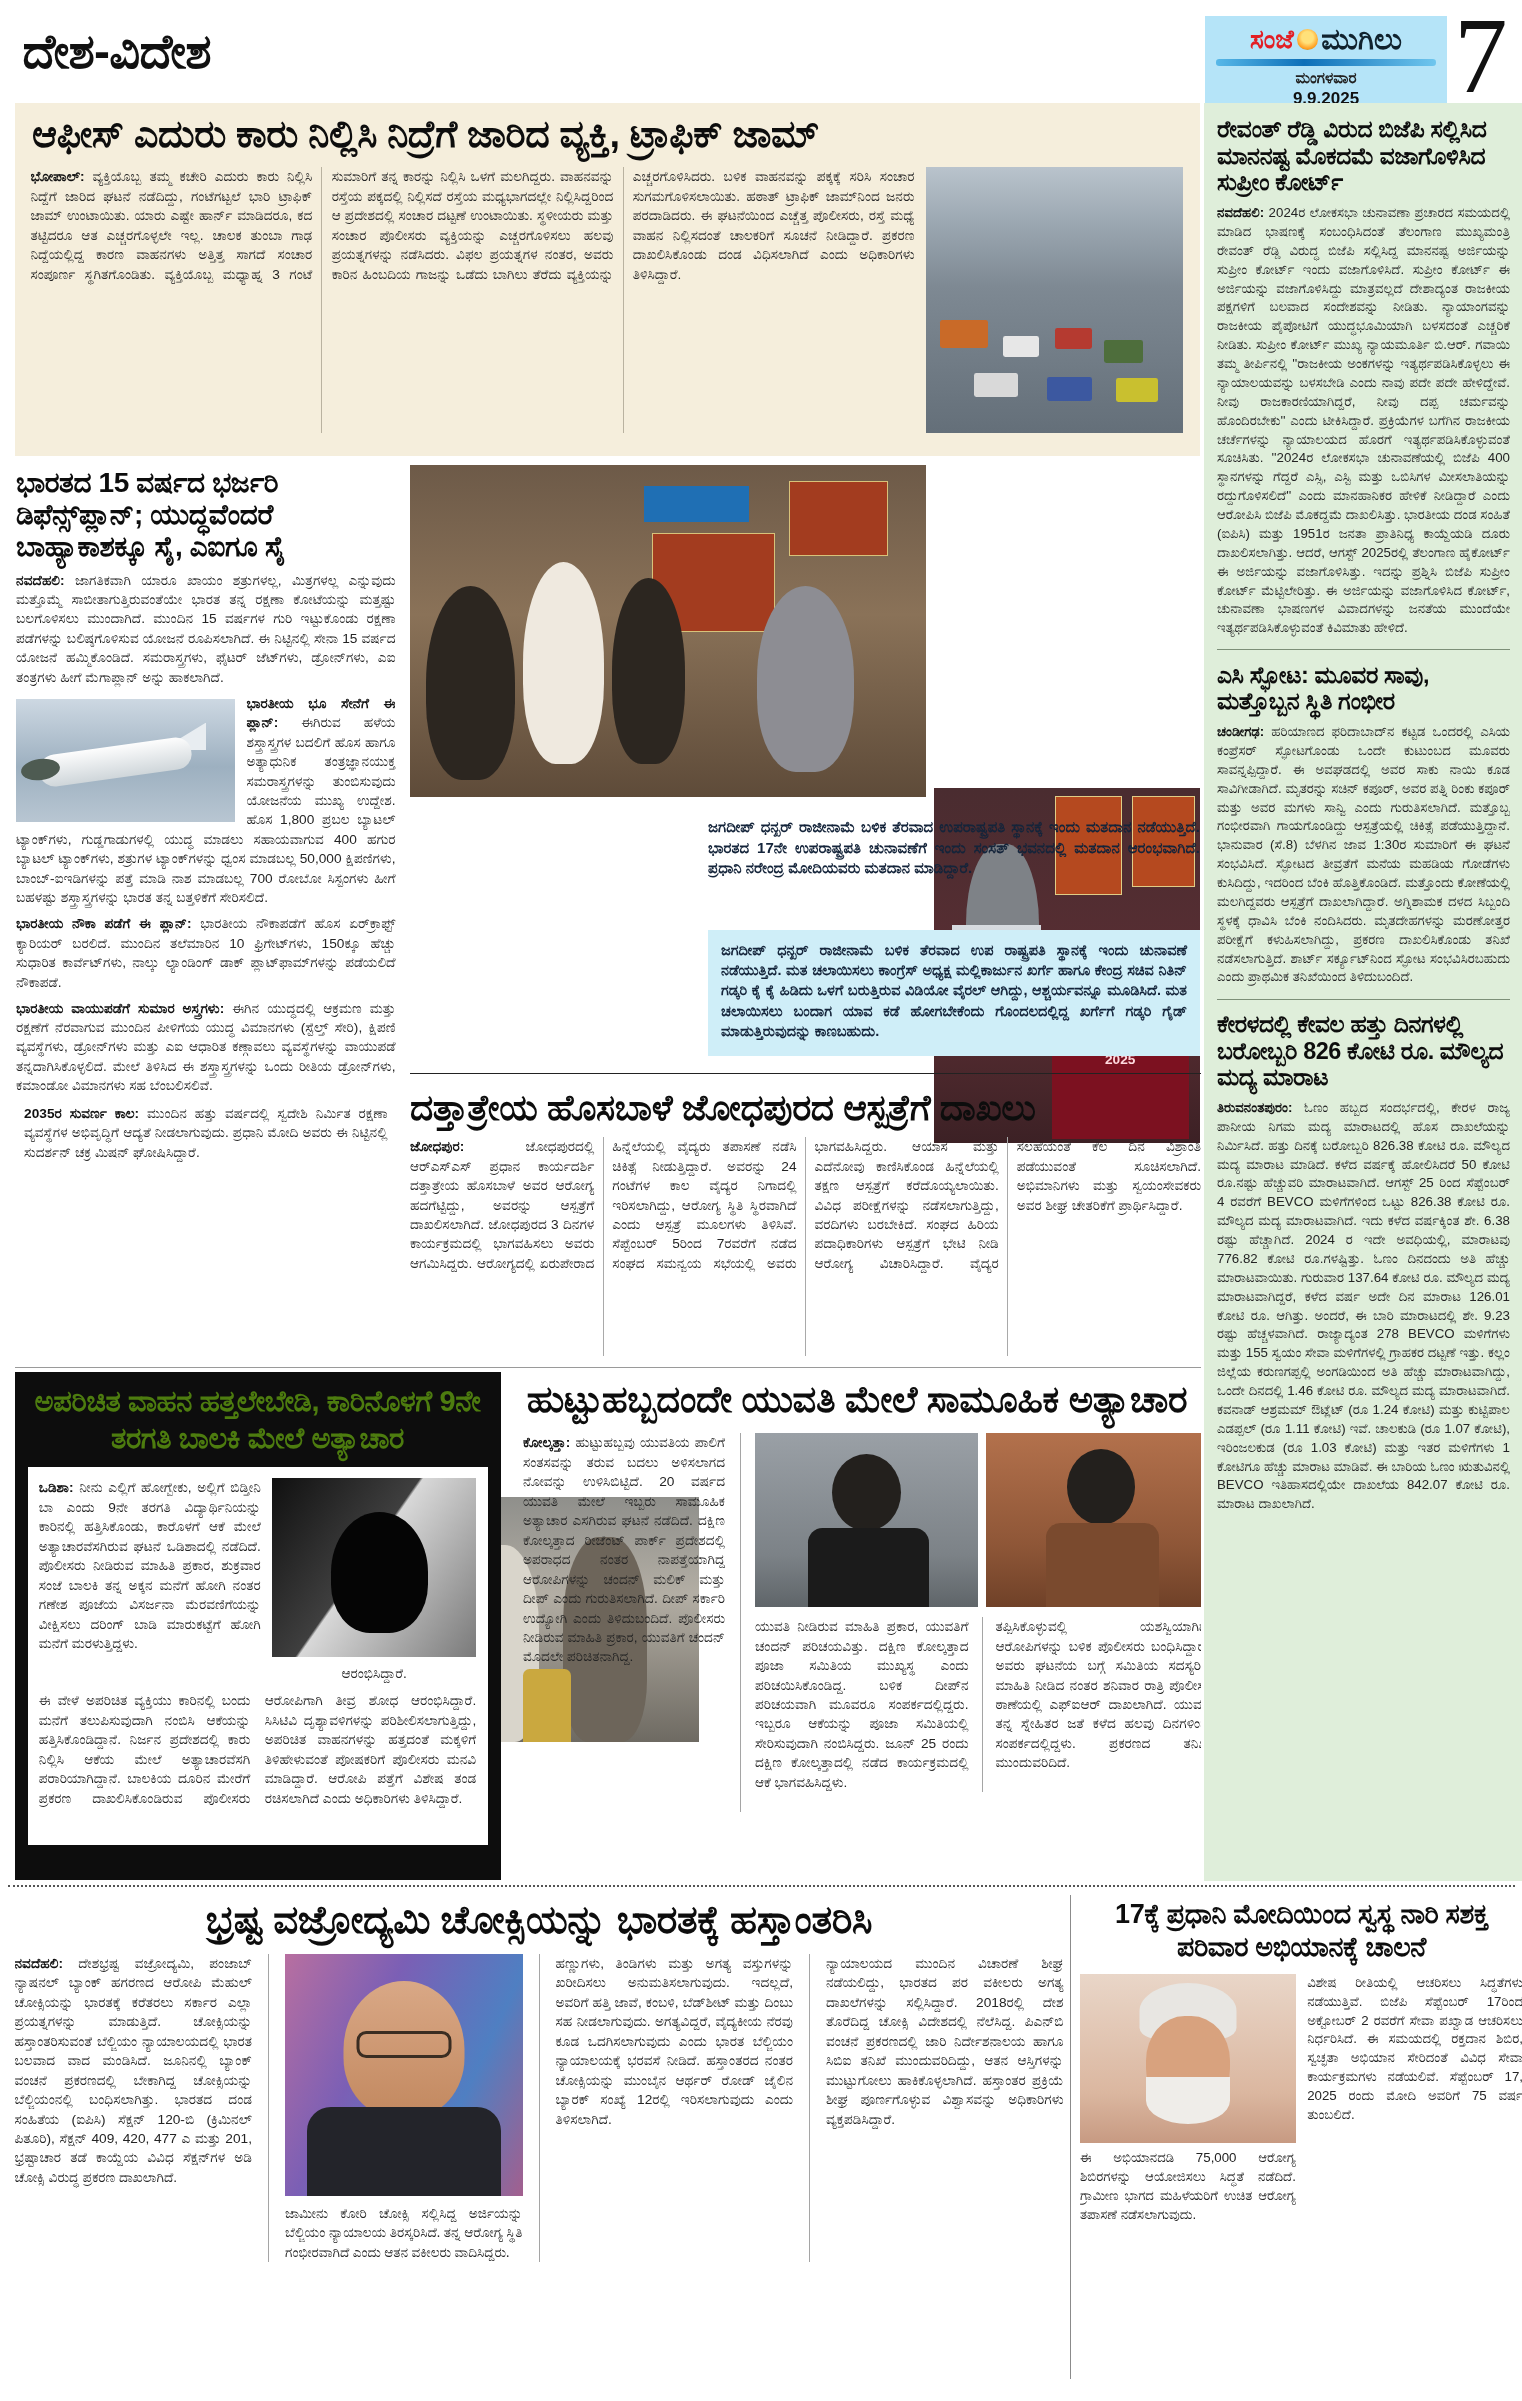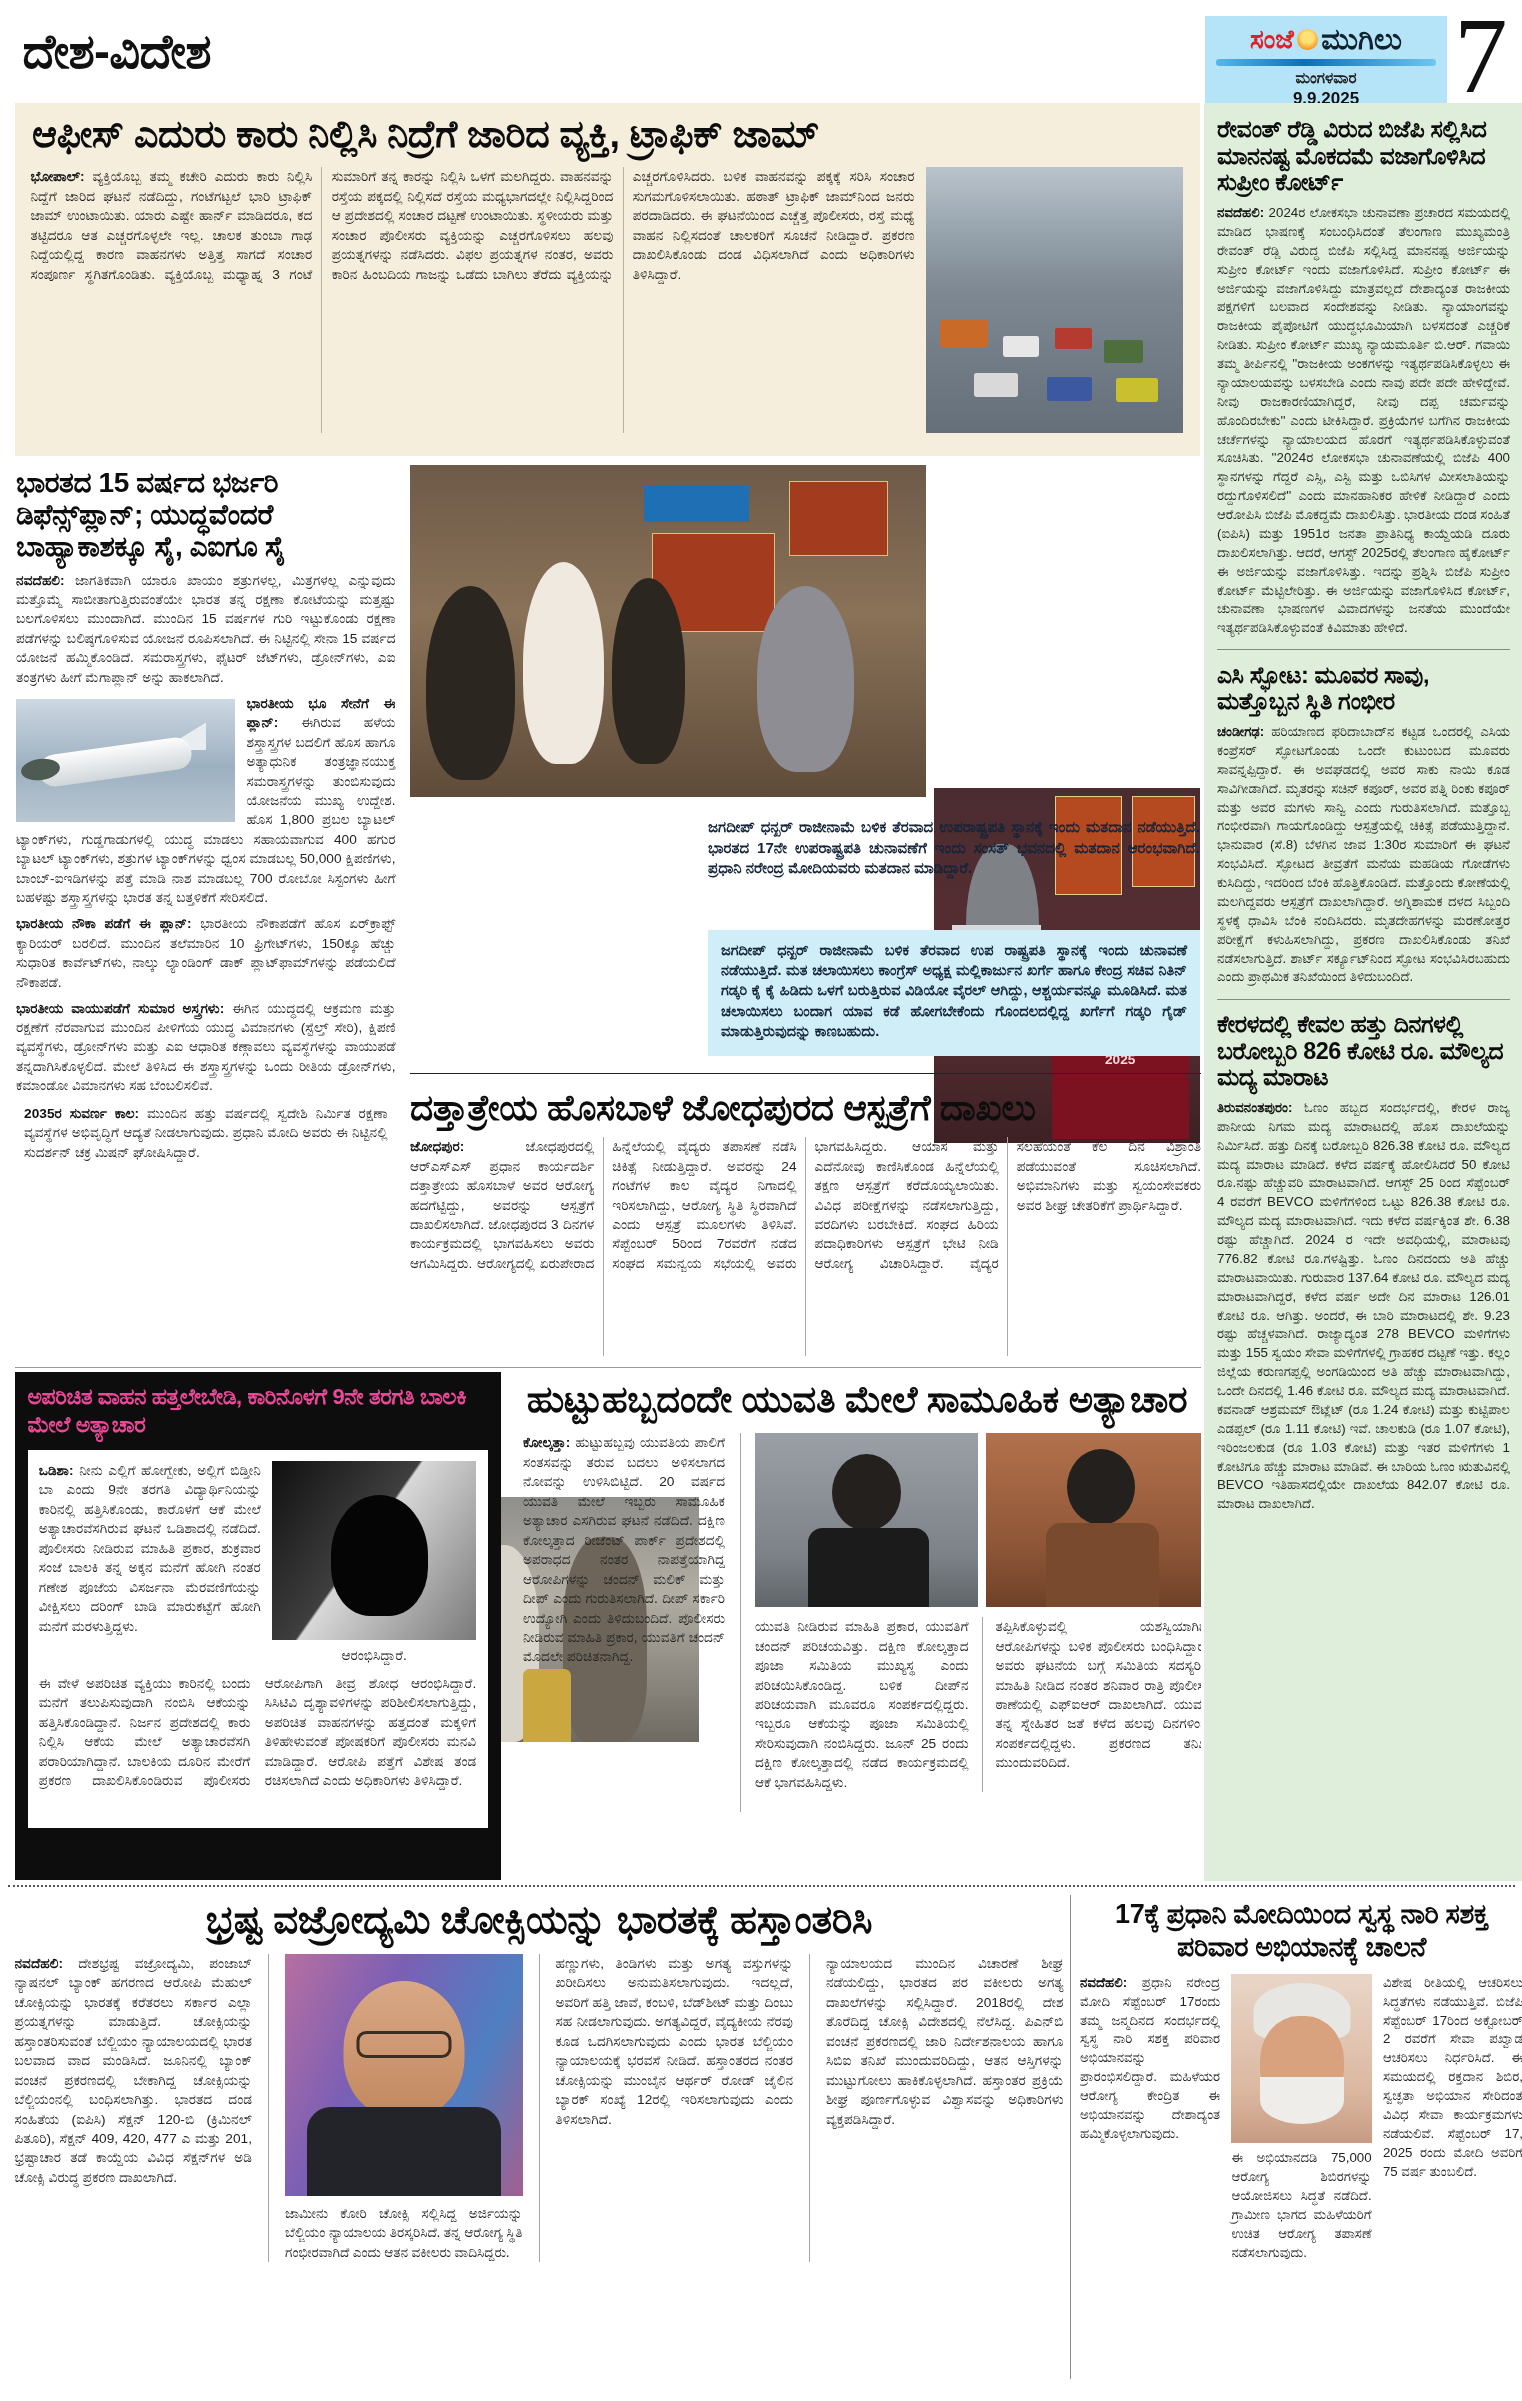--- a/index.html
+++ b/index.html
@@ -78,21 +78,21 @@
   .car{position:absolute;border-radius:2.4px;}
   
   .cap1{font-size:15px;font-weight:700;line-height:1.38;color:#14243a;text-align:justify;}
   .capbox{background:#cfeef8;padding:9.7px 13px;box-sizing:border-box;font-size:14.5px;font-weight:700;
           line-height:1.4;color:#14243a;text-align:justify;}
   
   .datta .hl{font-size:36px;margin:6.5px 0 9.7px 0;}
   .cols4{column-count:4;column-gap:18px;column-rule:0.8px solid #a9a9a9;}
   
   .blackbox{background:#0d0d0d;box-sizing:border-box;padding:11.3px 13px 13px 13px;}
-  .blackbox .hl{color:#ec4899;font-size:22px;text-align:left;line-height:1.25;margin-bottom:11.3px;}
+  .blackbox .hl{color:#4d7c0f;font-size:29px;text-align:center;line-height:1.25;margin-bottom:11.3px;}
   .blackinner{background:#ffffff;padding:11.3px;box-sizing:border-box;}
   .bi-row{display:flex;gap:11.3px;}
   .cols2{column-count:2;column-gap:14.5px;}
   
   .kol .hl{font-size:37px;text-align:center;line-height:1.2;margin:4.8px 0 11.3px 0;}
   .kol-row{display:flex;gap:14.5px;}
   .vrule{border-left:0.8px solid #a5a5a5;}
   
   .chk .hl{font-size:39px;text-align:center;margin:3.2px 0 11.3px 0;}
   .band-cols{display:flex;gap:16px;}
@@ -309,24 +309,20 @@
       <div class="vrule"></div>
       <div class="bodytxt" style="flex:1;">ನ್ಯಾಯಾಲಯದ ಮುಂದಿನ ವಿಚಾರಣೆ ಶೀಘ್ರ ನಡೆಯಲಿದ್ದು, ಭಾರತದ ಪರ ವಕೀಲರು ಅಗತ್ಯ ದಾಖಲೆಗಳನ್ನು ಸಲ್ಲಿಸಿದ್ದಾರೆ. 2018ರಲ್ಲಿ ದೇಶ ತೊರೆದಿದ್ದ ಚೋಕ್ಸಿ ವಿದೇಶದಲ್ಲಿ ನೆಲೆಸಿದ್ದ. ಪಿಎನ್‌ಬಿ ವಂಚನೆ ಪ್ರಕರಣದಲ್ಲಿ ಜಾರಿ ನಿರ್ದೇಶನಾಲಯ ಹಾಗೂ ಸಿಬಿಐ ತನಿಖೆ ಮುಂದುವರಿದಿದ್ದು, ಆತನ ಆಸ್ತಿಗಳನ್ನು ಮುಟ್ಟುಗೋಲು ಹಾಕಿಕೊಳ್ಳಲಾಗಿದೆ. ಹಸ್ತಾಂತರ ಪ್ರಕ್ರಿಯೆ ಶೀಘ್ರ ಪೂರ್ಣಗೊಳ್ಳುವ ವಿಶ್ವಾಸವನ್ನು ಅಧಿಕಾರಿಗಳು ವ್ಯಕ್ತಪಡಿಸಿದ್ದಾರೆ.</div>
     </div>
   </div>
 
   <div class="abs" style="left:1070px;top:1895px;width:0.8px;height:484px;background:#8b8b8b;"></div>
 
   <div class="abs modi17" style="left:1080px;top:1895px;width:443px;height:499px;overflow:hidden;">
     <div class="hl">17ಕ್ಕೆ ಪ್ರಧಾನಿ ಮೋದಿಯಿಂದ ಸ್ವಸ್ಥ ನಾರಿ ಸಶಕ್ತ ಪರಿವಾರ ಅಭಿಯಾನಕ್ಕೆ ಚಾಲನೆ</div>
     <div class="band-cols" style="gap:11.3px;">
-      <div class="bodytxt smalltxt" style="flex:1;">
-        <b class="dl">ನವದೆಹಲಿ:</b>
-        <span>ಪ್ರಧಾನಿ ನರೇಂದ್ರ ಮೋದಿ ಸೆಪ್ಟೆಂಬರ್ 17ರಂದು ತಮ್ಮ ಜನ್ಮದಿನದ ಸಂದರ್ಭದಲ್ಲಿ ಸ್ವಸ್ಥ ನಾರಿ ಸಶಕ್ತ ಪರಿವಾರ ಅಭಿಯಾನವನ್ನು ಪ್ರಾರಂಭಿಸಲಿದ್ದಾರೆ. ಮಹಿಳೆಯರ ಆರೋಗ್ಯ ಕೇಂದ್ರಿತ ಈ ಅಭಿಯಾನವನ್ನು ದೇಶಾದ್ಯಂತ ಹಮ್ಮಿಕೊಳ್ಳಲಾಗುವುದು.</span>
-      </div>
       <div style="flex:1;">
         <div class="ph phmodi" style="width:100%;height:169px;">
           <div class="hair"></div>
           <div class="face"></div>
           <div class="beard"></div>
         </div>
         <div class="bodytxt smalltxt" style="margin-top:6.5px;">ಈ ಅಭಿಯಾನದಡಿ 75,000 ಆರೋಗ್ಯ ಶಿಬಿರಗಳನ್ನು ಆಯೋಜಿಸಲು ಸಿದ್ಧತೆ ನಡೆದಿದೆ. ಗ್ರಾಮೀಣ ಭಾಗದ ಮಹಿಳೆಯರಿಗೆ ಉಚಿತ ಆರೋಗ್ಯ ತಪಾಸಣೆ ನಡೆಸಲಾಗುವುದು.</div>
       </div>
       <div class="bodytxt smalltxt" style="flex:1;">ವಿಶೇಷ ರೀತಿಯಲ್ಲಿ ಆಚರಿಸಲು ಸಿದ್ಧತೆಗಳು ನಡೆಯುತ್ತಿವೆ. ಬಿಜೆಪಿ ಸೆಪ್ಟೆಂಬರ್ 17ರಿಂದ ಅಕ್ಟೋಬರ್ 2 ರವರೆಗೆ ಸೇವಾ ಪಖ್ವಾಡ ಆಚರಿಸಲು ನಿರ್ಧರಿಸಿದೆ. ಈ ಸಮಯದಲ್ಲಿ ರಕ್ತದಾನ ಶಿಬಿರ, ಸ್ವಚ್ಛತಾ ಅಭಿಯಾನ ಸೇರಿದಂತೆ ವಿವಿಧ ಸೇವಾ ಕಾರ್ಯಕ್ರಮಗಳು ನಡೆಯಲಿವೆ. ಸೆಪ್ಟೆಂಬರ್ 17, 2025 ರಂದು ಮೋದಿ ಅವರಿಗೆ 75 ವರ್ಷ ತುಂಬಲಿದೆ.</div>
     </div>

